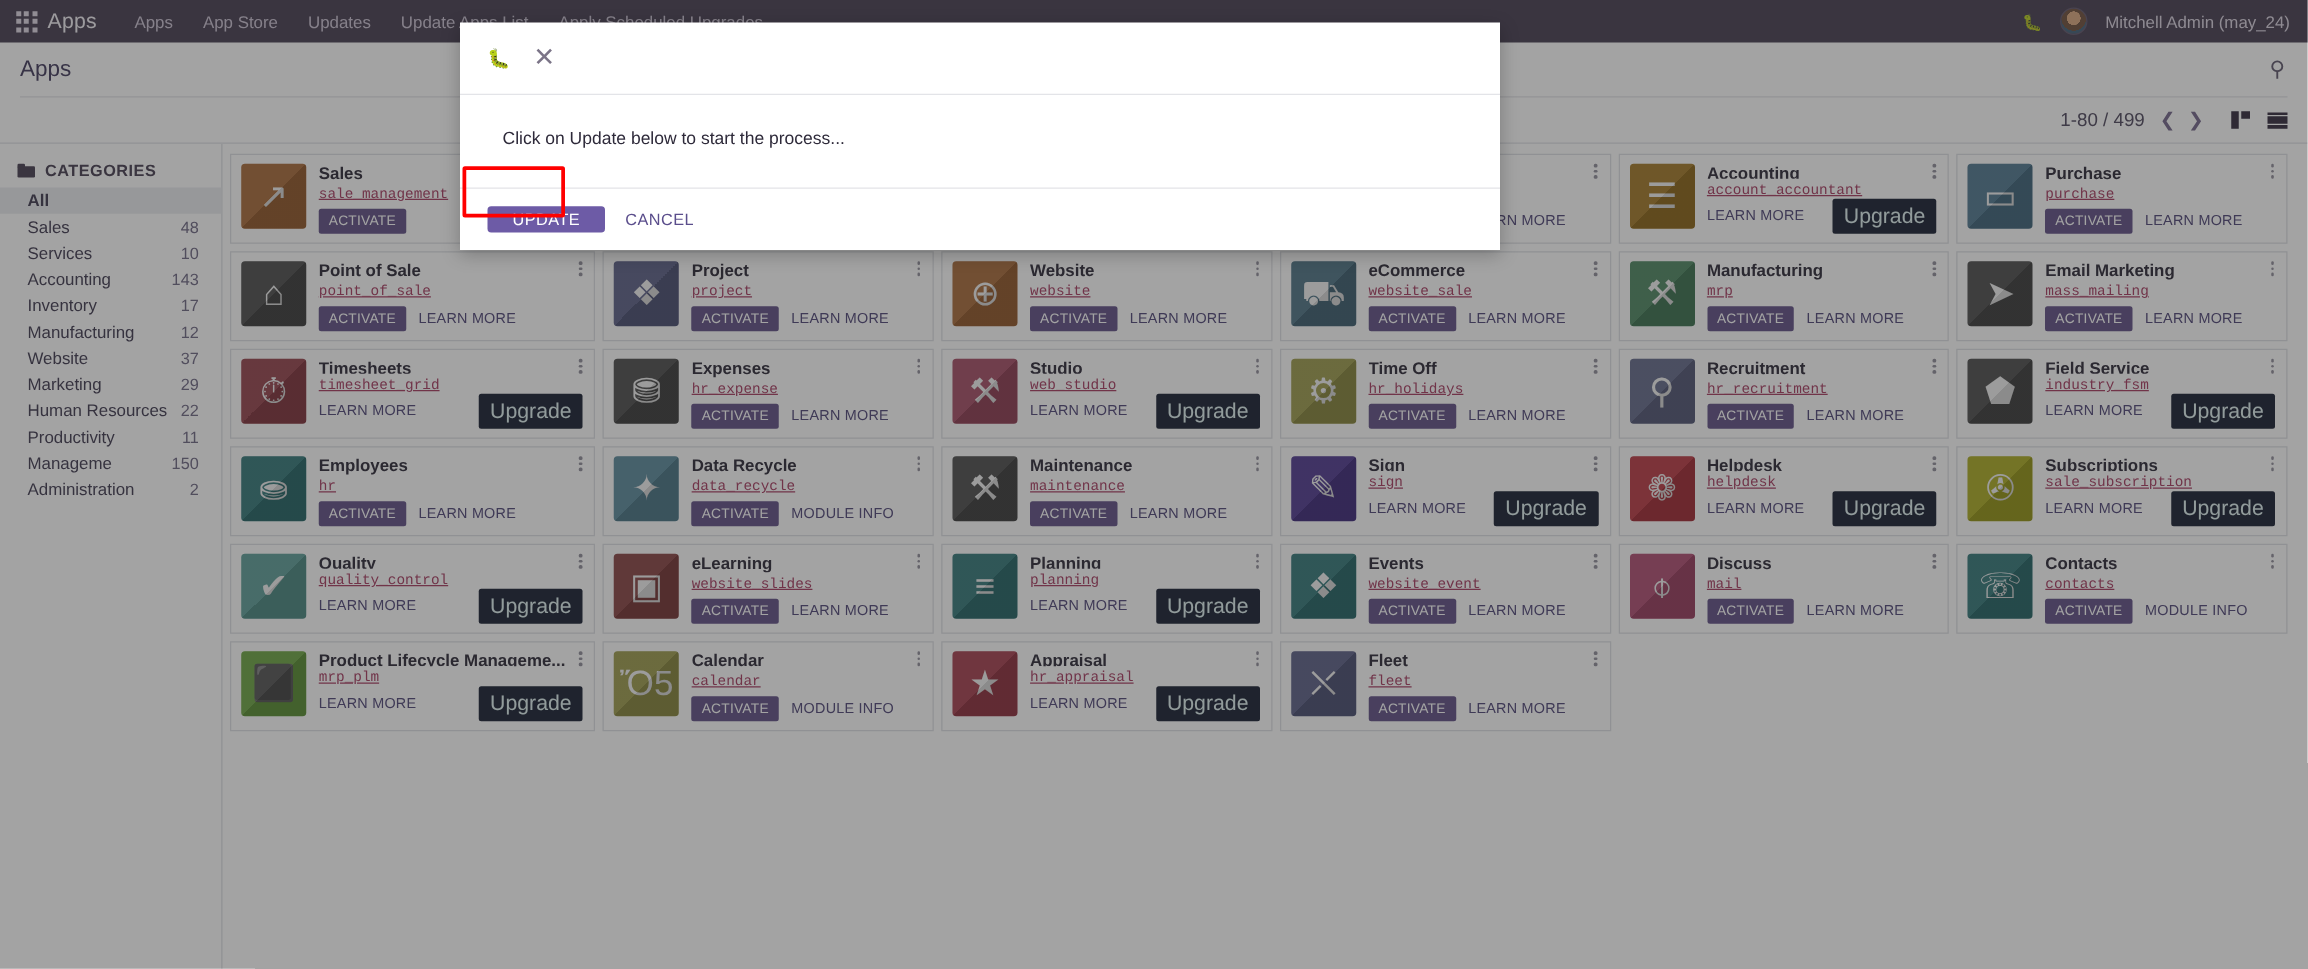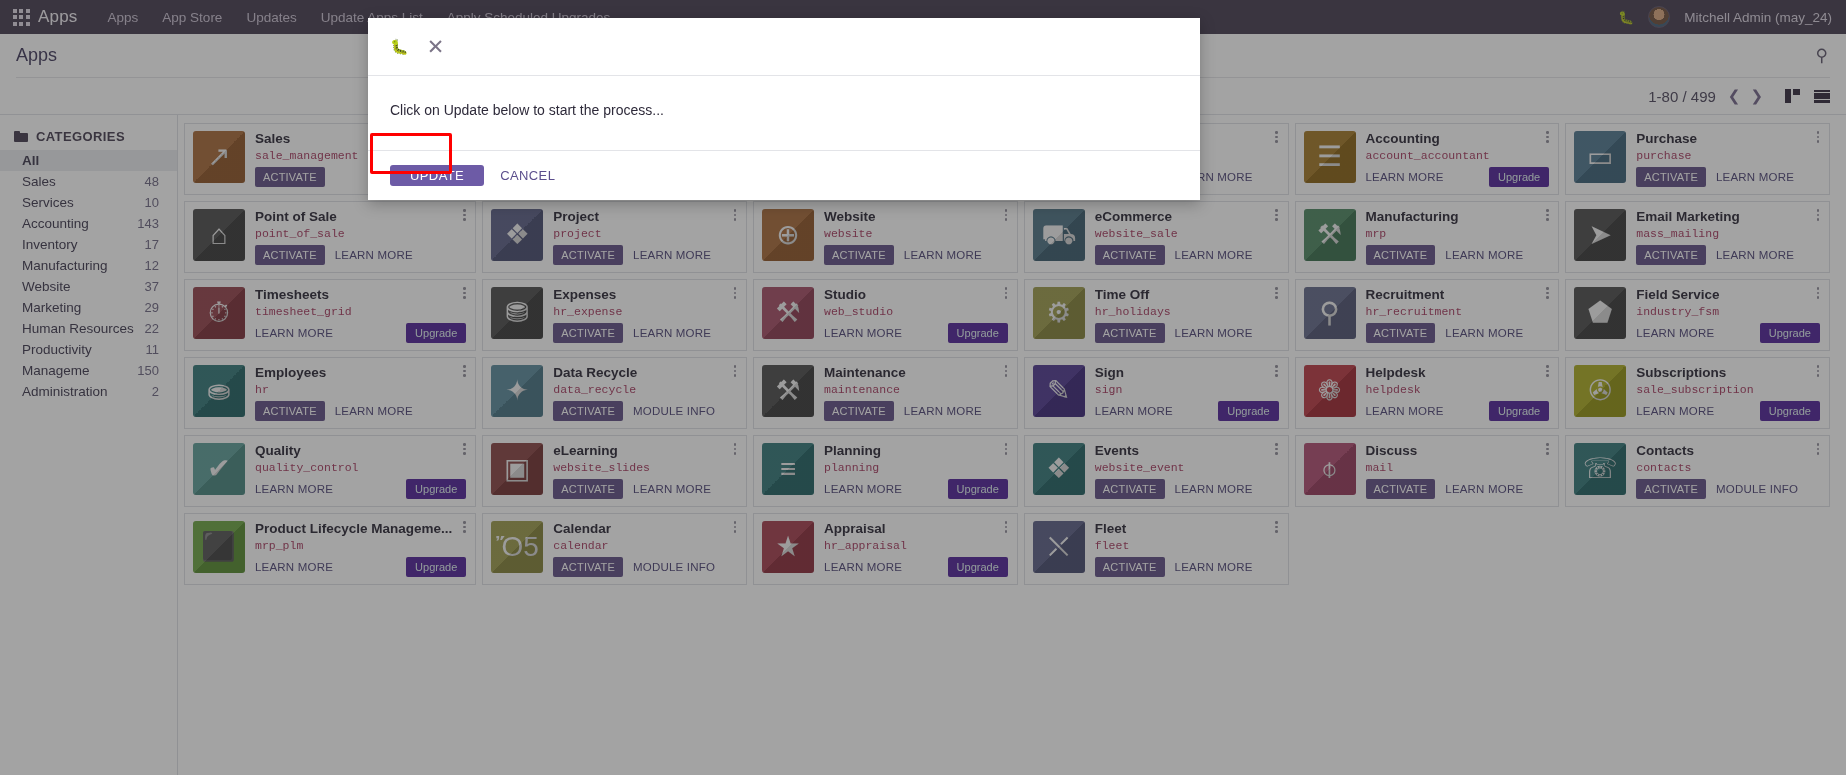--- a/index.html
+++ b/index.html
@@ -99,32 +99,32 @@
   }
   .app-icon::after {
     content: ""; position: absolute; inset: 0;
     background: linear-gradient(135deg, rgba(255,255,255,.07) 0 50%, rgba(0,0,0,.13) 50% 100%);
   }
   .app-body { flex: 1; min-width: 0; display: flex; flex-direction: column; }
   .app-title {
     font-size: 13.5px; font-weight: bold; color: #252130;
     white-space: nowrap; overflow: hidden; text-overflow: ellipsis; padding-right: 14px;
   }
-  .app-tech { font-family: "Liberation Mono", monospace; font-size: 11.5px; color: #a4365c; margin-top: 3px; }
+  .app-tech { font-family: "Liberation Mono", monospace; font-size: 11.5px; color: #a4365c; margin-top: 3px; text-decoration: underline; }
   .app-actions { margin-top: auto; display: flex; align-items: center; gap: 10px; }
   .btn-activate {
     background: #5b4a81; color: #fff; font-size: 11px; padding: 4px 8px;
     border: 0; border-radius: 2px; cursor: pointer; line-height: 1.1; letter-spacing: .2px;
   }
   .link-more {
     font-size: 11.5px; color: #4a4073; letter-spacing: .2px; cursor: pointer;
     text-transform: uppercase; white-space: nowrap;
   }
   .btn-upgrade {
-    background: #4c1d95; color: #dff0f0; font-size: 11px; padding: 4px 9px;
+    background: #0f172a; color: #dff0f0; font-size: 17px; padding: 4px 9px;
     border: 0; border-radius: 2px; cursor: pointer; margin-left: auto;
   }
   .kebab {
     position: absolute; right: 6px; top: 5px; width: 10px; height: 16px;
     display: flex; flex-direction: column; align-items: center; justify-content: center; gap: 2px;
     cursor: pointer;
   }
   .kebab i { width: 2.5px; height: 2.5px; background: #8d8a97; border-radius: 50%; display: block; }
 
   
@@ -135,21 +135,21 @@
     position: absolute; left: 368px; top: 18px; width: 832px;
     background: #fff; z-index: 50; box-shadow: 0 4px 14px rgba(0,0,0,.25);
   }
   .modal-header {
     display: flex; align-items: center; gap: 14px;
     padding: 16px 16px 16px 22px; border-bottom: 1px solid #e3e4e8; min-height: 58px;
   }
   .modal-bug { font-size: 15px; color: #6b5b9e; }
   .modal-title { font-size: 17px; color: #241f33; flex: 1; }
   .modal-close { font-size: 21px; color: #7b7487; cursor: pointer; padding: 0 4px; line-height: 1; }
-  .modal-body { padding: 26px 22px 30px 22px; font-size: 14px; color: #2e2a3a; min-height: 74px; }
+  .modal-body { padding: 26px 22px 30px 22px; font-size: 14px; color: #2e2a3a; min-height: 74px; margin-left: 12px; }
   .modal-footer {
     border-top: 1px solid #e3e4e8; padding: 14px 22px; display: flex; align-items: center; gap: 16px;
   }
   .btn-update {
     background: #6d5ba6; color: #fff; border: 0; font-size: 13px; letter-spacing: .4px;
     padding: 3px 20px; border-radius: 3px; cursor: pointer; font-family: inherit;
   }
   .btn-cancel {
     background: transparent; border: 0; color: #5b4e8c; font-size: 13px;
     letter-spacing: .4px; cursor: pointer; font-family: inherit;

